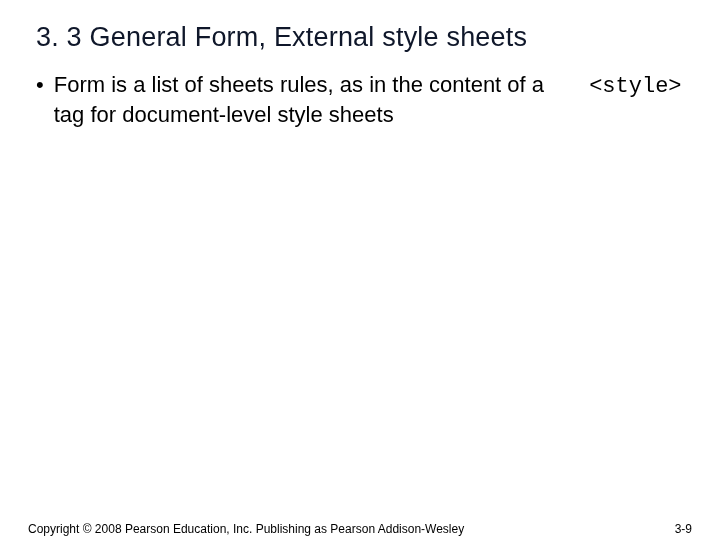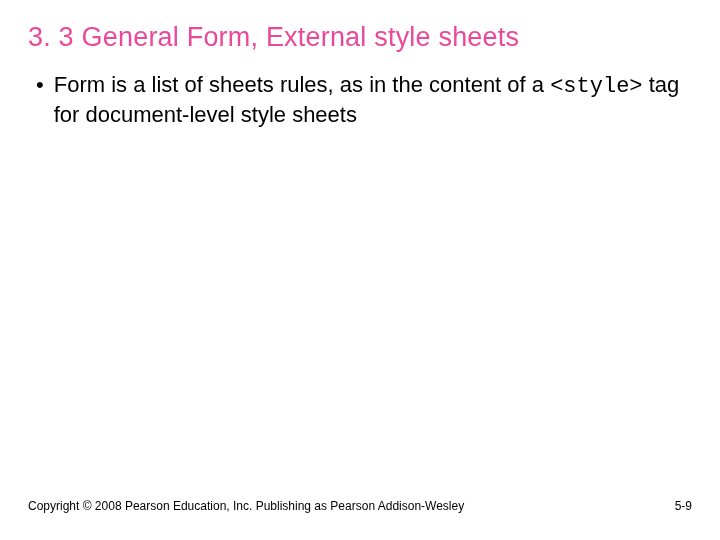--- a/index.html
+++ b/index.html
@@ -11,49 +11,51 @@
     position: relative;
     overflow: hidden;
   }
   .slide {
     width: 100%;
     height: 100%;
     padding: 22px 28px 20px 28px;
     position: relative;
   }
   .title {
-    color: #ec4899;
+    color: #0f172a;
     font-size: 27px;
     font-weight: 400;
     margin-bottom: 18px;
     letter-spacing: 0.2px;
+    margin-left: 8px;
   }
   .bullet-row {
     display: flex;
     align-items: flex-start;
     color: #000;
     font-size: 22px;
     line-height: 1.25;
     padding-left: 8px;
   }
   .bullet-dot {
     margin-right: 10px;
     flex-shrink: 0;
   }
   .bullet-text {
     flex: 1;
   }
   .mono {
     font-family: "Courier New", Courier, monospace;
+    margin-left: 39px;
   }
   .footer {
     position: absolute;
     left: 28px;
     right: 28px;
-    bottom: 27px;
+    bottom: 4px;
     display: flex;
     justify-content: space-between;
     align-items: flex-end;
     color: #000;
     font-size: 12px;
     margin-top: 26px;
   }
 </style>
 </head>
 <body>
@@ -63,15 +65,15 @@
 
   <div class="bullet-row">
     <span class="bullet-dot">•</span>
     <span class="bullet-text">
       <span>Form is a list of sheets rules, as in the content of a </span><span class="mono">&lt;style&gt;</span><span> tag for document-level style sheets</span>
     </span>
   </div>
 
   <div class="footer">
     <span>Copyright © 2008 Pearson Education, Inc. Publishing as Pearson Addison-Wesley</span>
-    <span>5-9</span>
+    <span>3-9</span>
   </div>
 </div>
 
 </body></html>

